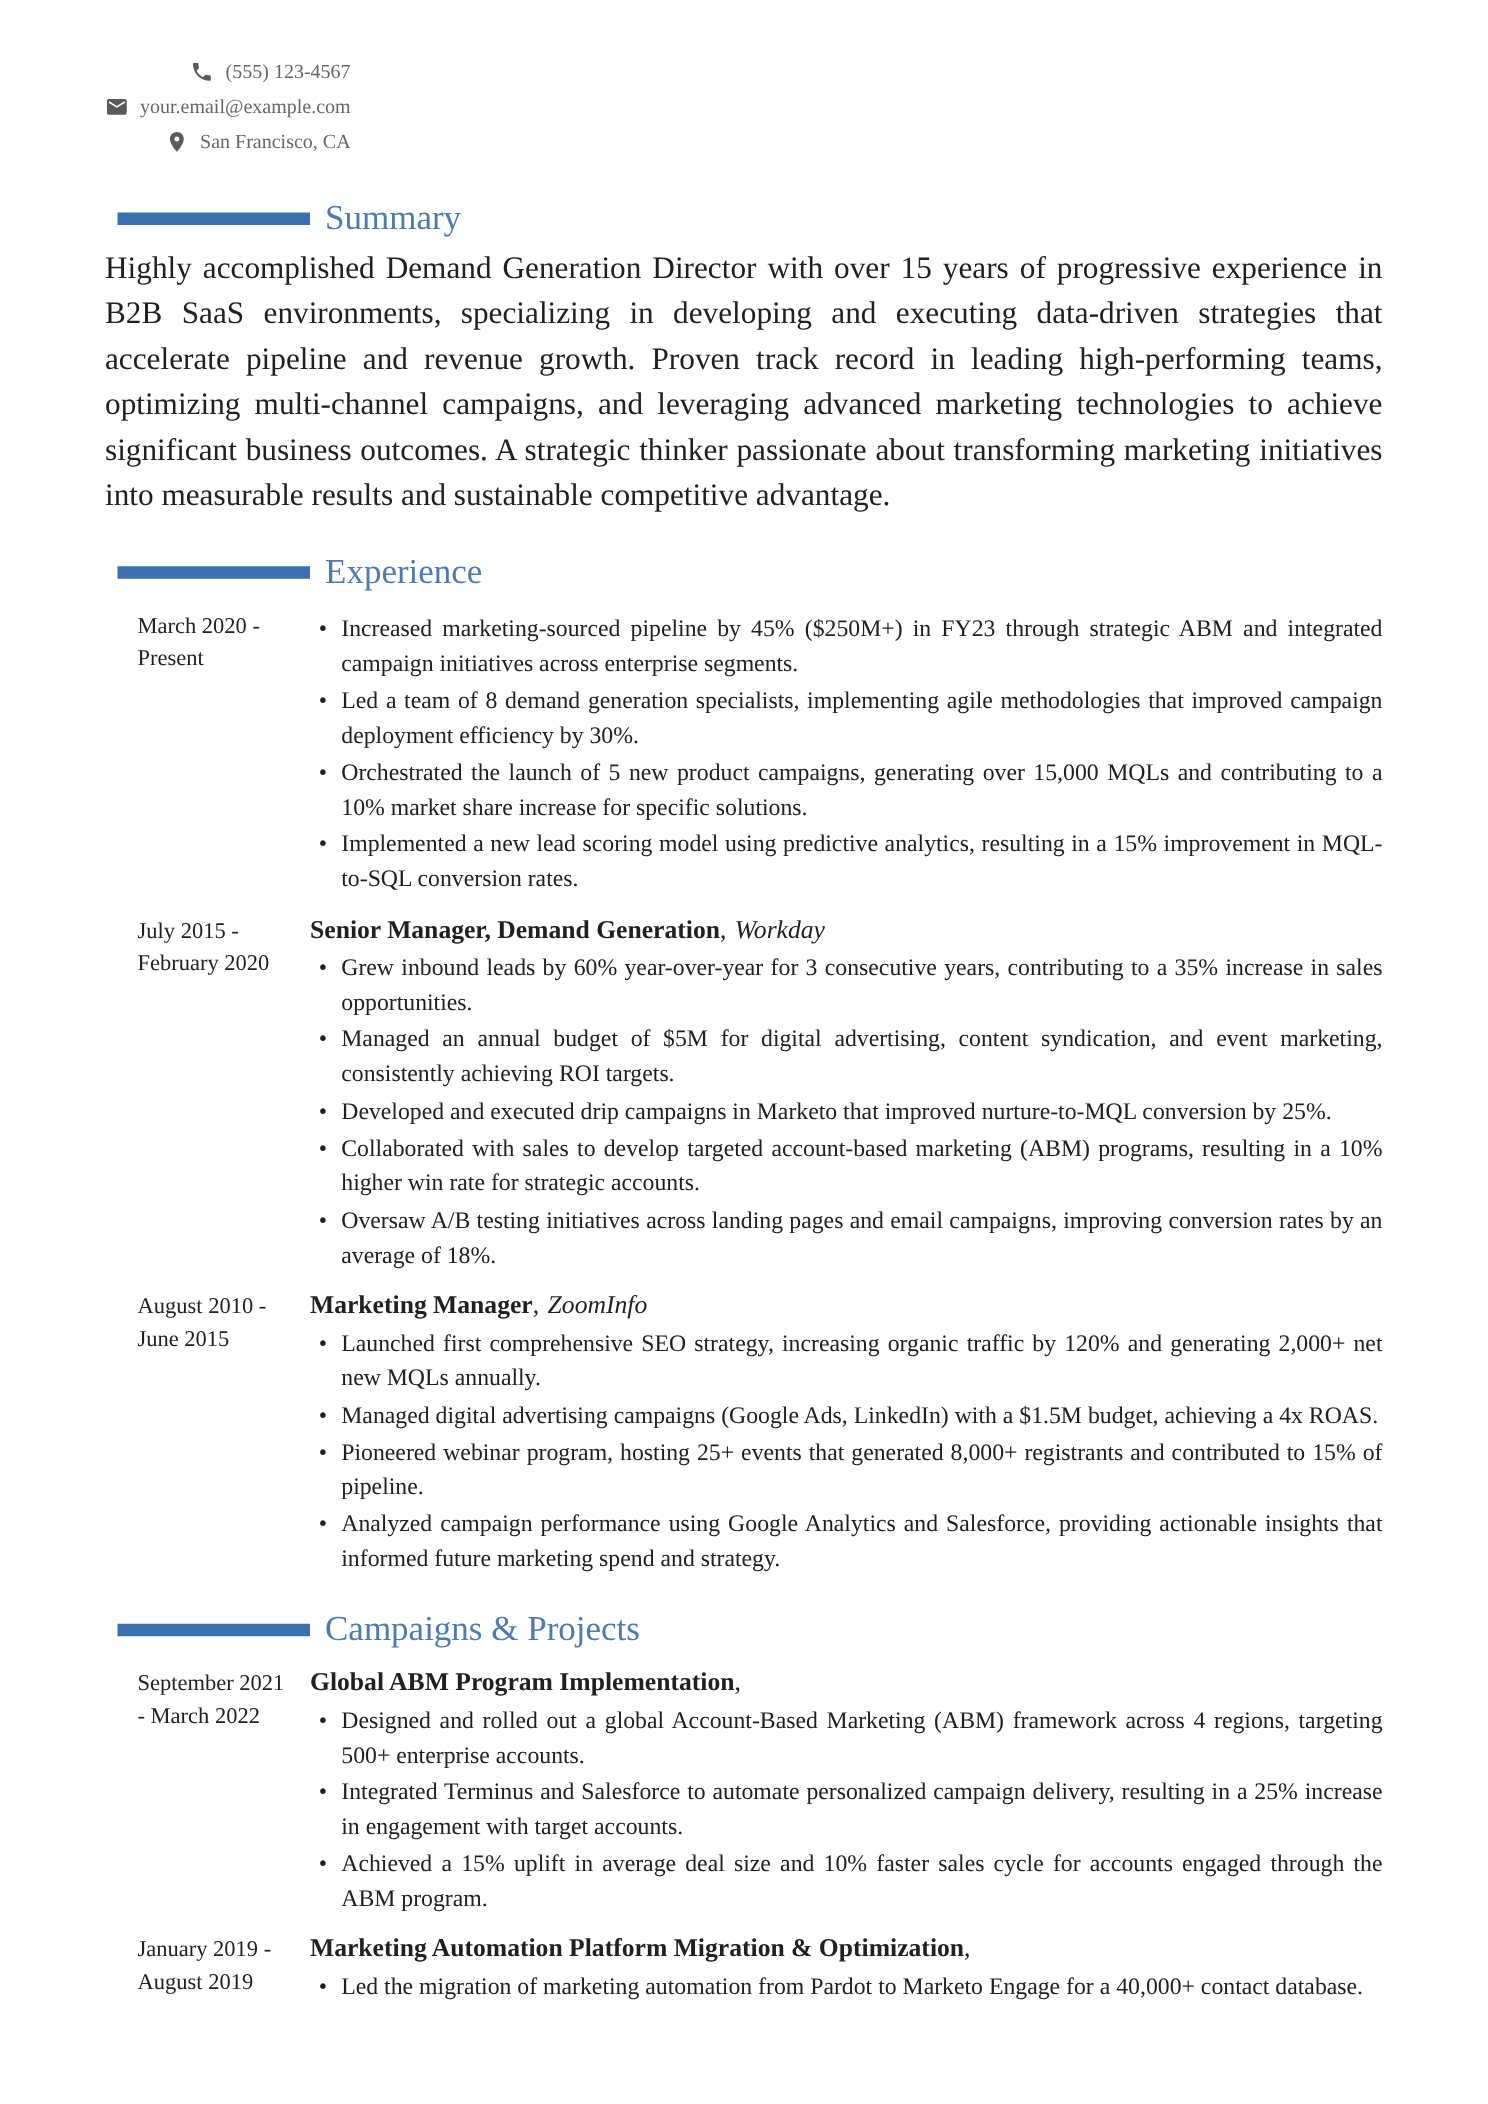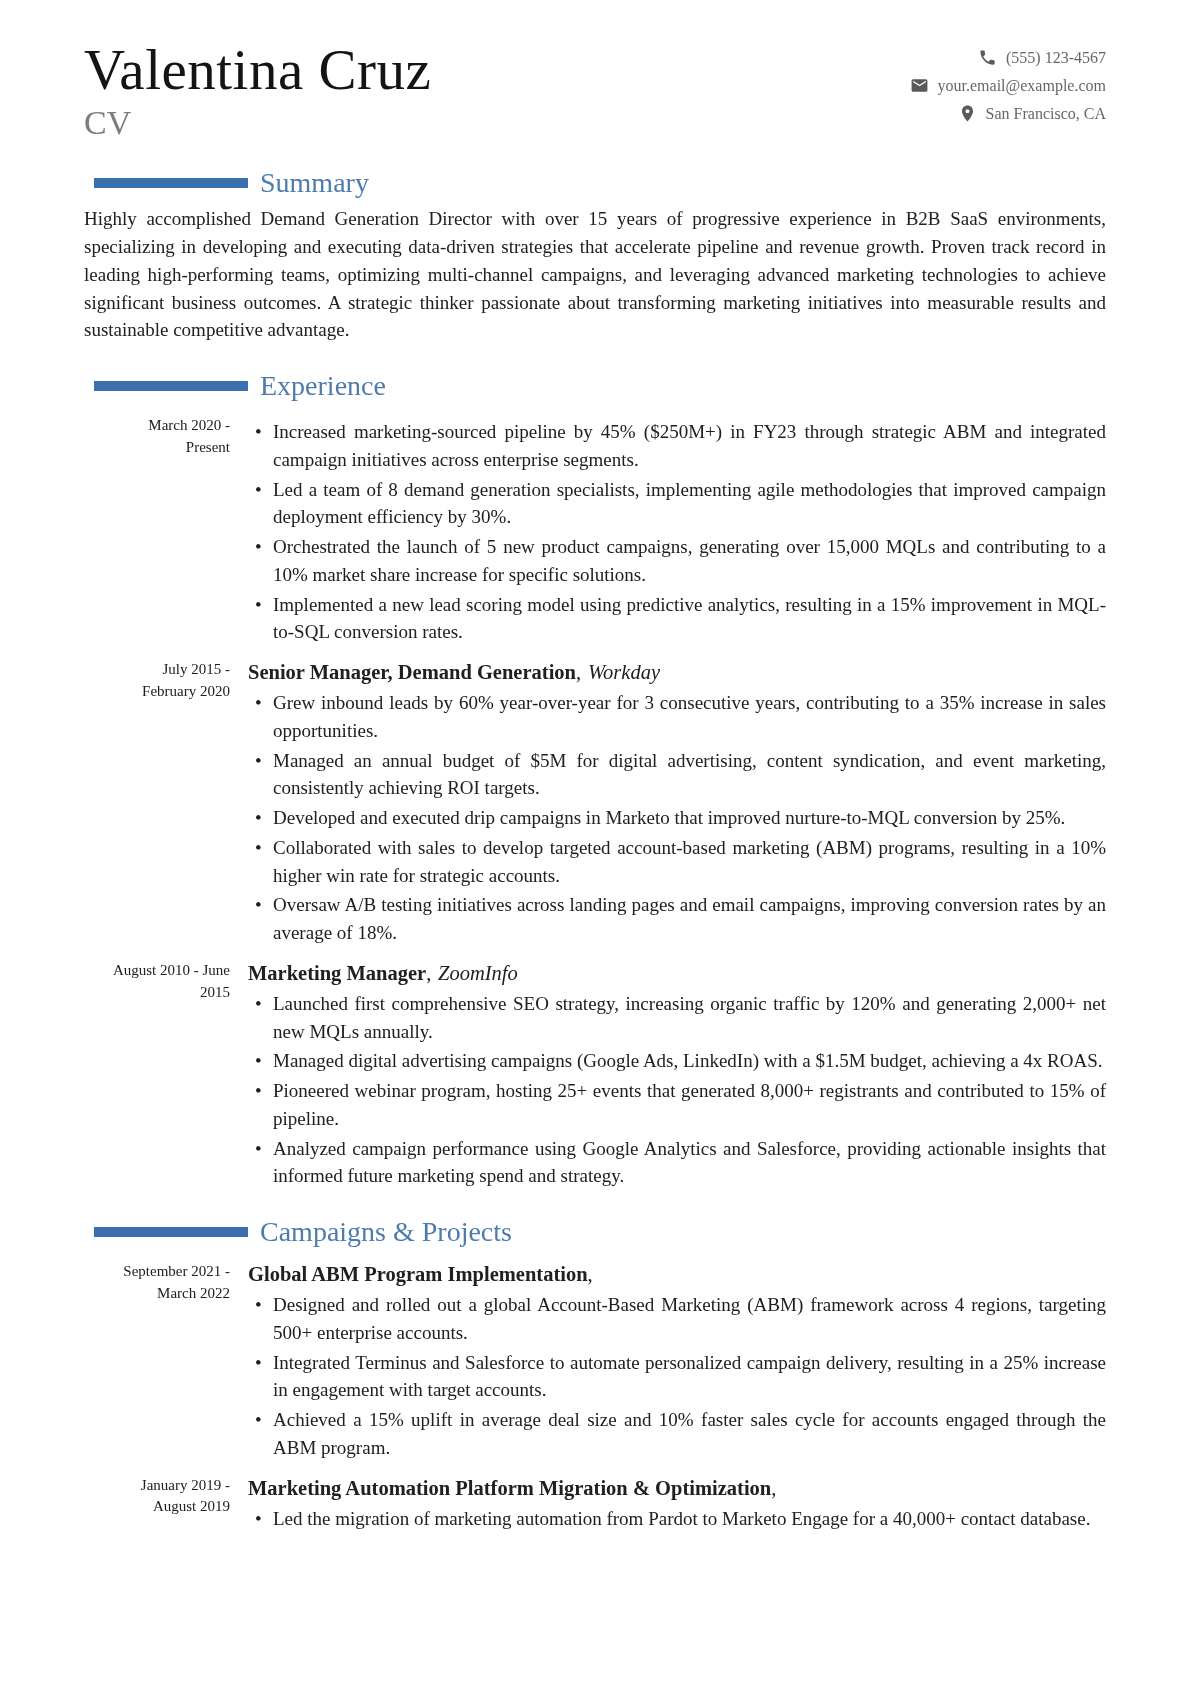--- a/index.html
+++ b/index.html
@@ -80,37 +80,37 @@
   }
   .heading-text {
     font-size: 28px;
     color: #4e7bae;
     line-height: 1.15;
   }
 
   
   .summary-text {
     margin: 4px 0 0 0;
-    font-size: 19px;
+    font-size: 25px;
     line-height: 1.46;
     text-align: justify;
   }
 
   
   .entry {
     display: flex;
     align-items: flex-start;
     margin-top: 13px;
   }
   .entry-date {
     flex: 0 0 auto;
     width: 120px;
     margin-left: 26px;
-    text-align: right;
-    font-size: 15px;
+    text-align: left;
+    font-size: 18px;
     line-height: 1.45;
   }
   .entry-body {
     flex: 1 1 auto;
     margin-left: 18px;
     min-width: 0;
   }
   .entry-title {
     font-size: 20.5px;
     line-height: 1.32;
@@ -136,24 +136,20 @@
     left: 7px;
     top: 0;
   }
 </style>
 </head>
 <body>
 
 <div class="page">
 
   <div class="cv-header">
-    <div>
-      <h1 class="name">Valentina Cruz</h1>
-      <div class="cv-subtitle">CV</div>
-    </div>
     <div class="contact">
       <div class="contact-row">
         <span class="cicon">
           <svg viewBox="0 0 24 24">
               <path d="M6.62 10.79c1.44 2.83 3.76 5.14 6.59 6.59l2.2-2.2c.27-.27.67-.36 1.02-.24 1.12.37 2.33.57 3.57.57.55 0 1 .45 1 1V20c0 .55-.45 1-1 1-9.39 0-17-7.61-17-17 0-.55.45-1 1-1h3.5c.55 0 1 .45 1 1 0 1.25.2 2.45.57 3.57.11.35.03.74-.25 1.02l-2.2 2.2z"></path>
             </svg>
         </span>
         <span>(555) 123-4567</span>
       </div>
       <div class="contact-row">

